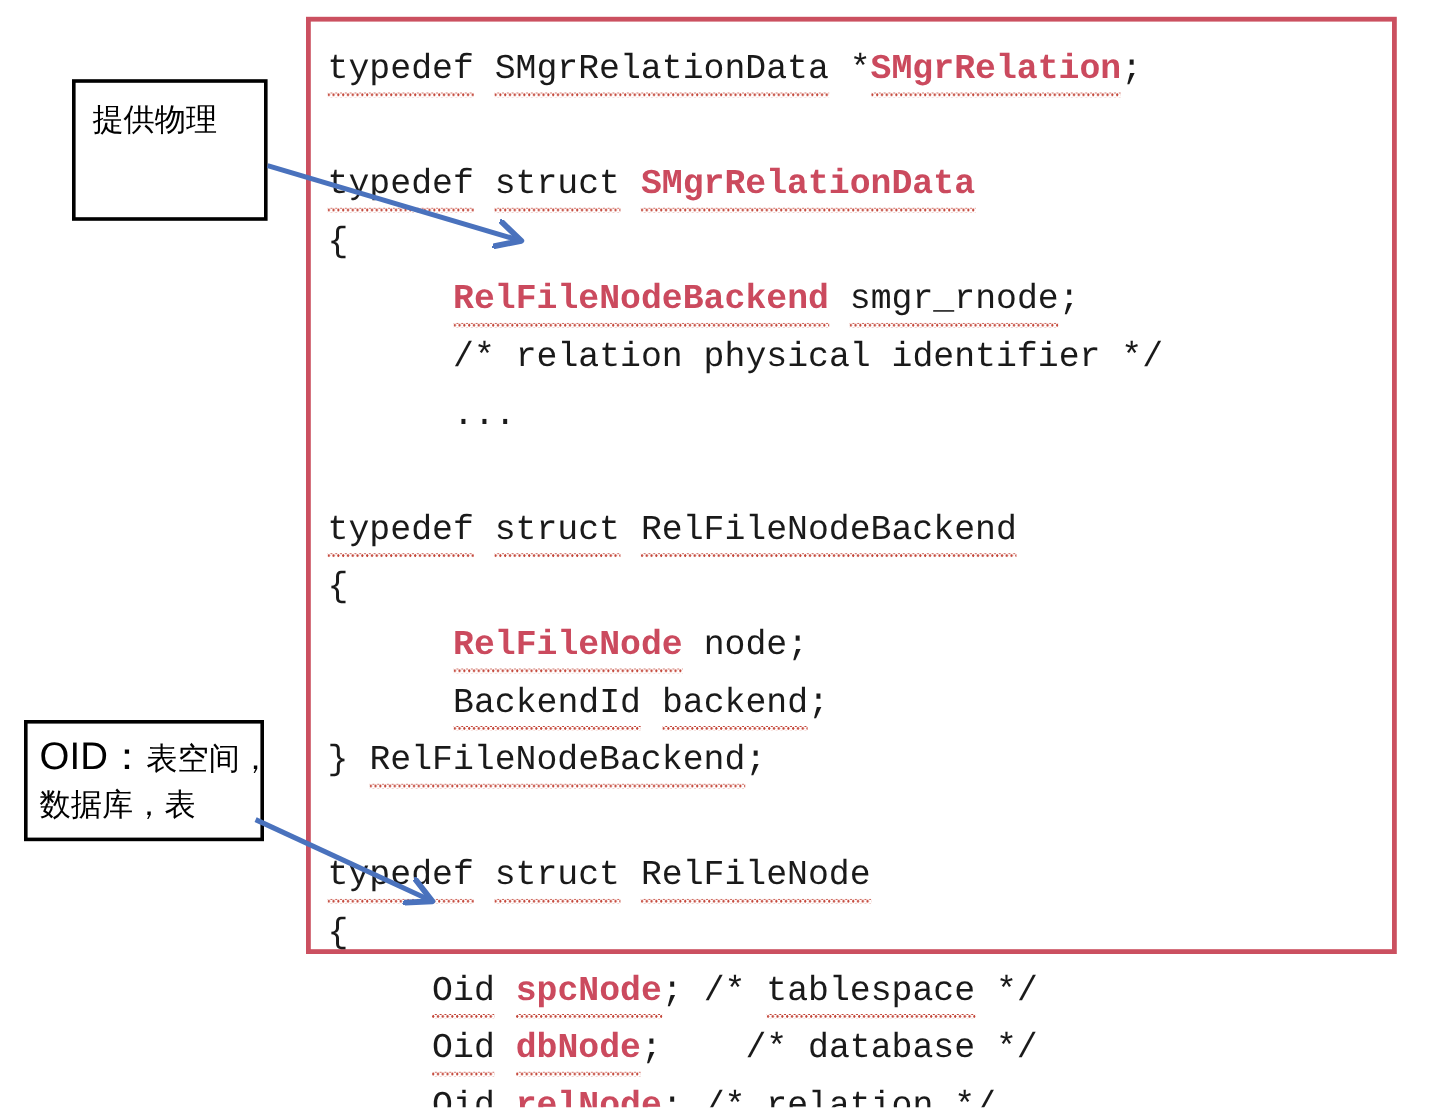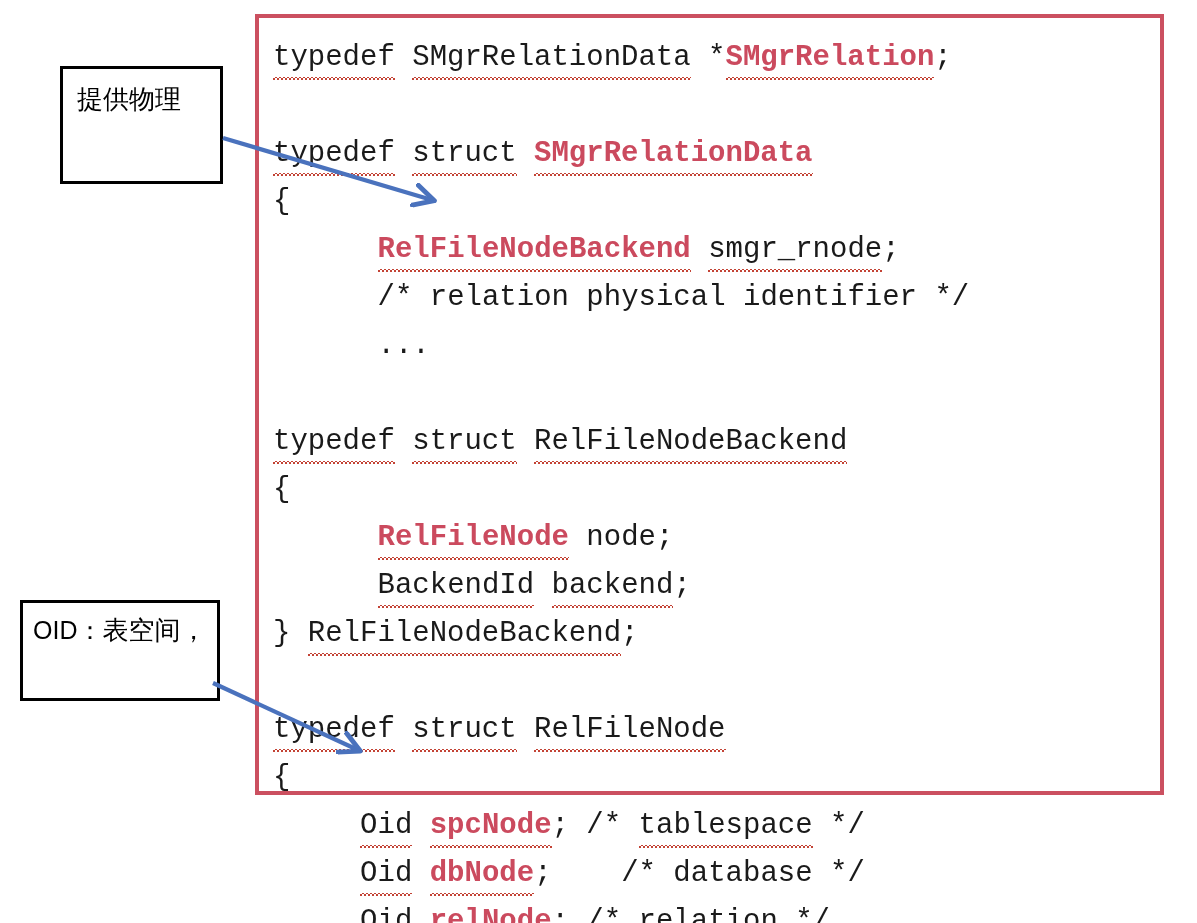--- a/index.html
+++ b/index.html
@@ -113,21 +113,21 @@
   }
   #note-box-bottom {
     left: 20px;
     top: 600px;
     width: 200px;
     height: 101px;
   }
   #note-box-bottom .note-inner { padding: 8px 6px 6px 10px; }
   .oid-label {
     font-family: "Liberation Sans", "DejaVu Sans", sans-serif;
-    font-size: 25px;
+    font-size: 32px;
   }
 
   
   #arrow-layer {
     position: absolute;
     left: 0;
     top: 0;
     width: 1197px;
     height: 923px;
     pointer-events: none;
@@ -144,20 +144,21 @@
 
   <div class="note-box" id="note-box-top" style="border-color: rgb(0, 0, 0);">
     <div class="note-inner">
       <div class="note-line">提供物理</div>
     </div>
   </div>
 
   <div class="note-box" id="note-box-bottom" style="border-color: rgb(0, 0, 0);">
     <div class="note-inner">
       <div class="note-line"><span class="oid-label">OID：</span><span>表空间，</span></div>
+      <div class="note-line">数据库，表</div>
     </div>
   </div>
 
   <svg id="arrow-layer" viewBox="0 0 1197 923" xmlns="http://www.w3.org/2000/svg">
     <defs>
       <marker id="ah" markerWidth="6" markerHeight="6" refX="4.6" refY="3" orient="auto" markerUnits="strokeWidth">
         <path d="M0.4,0.5 L5.2,3 L0.4,5.5" fill="none" stroke="#4a72bd" stroke-width="1.15" stroke-linecap="round" stroke-linejoin="round"></path>
       </marker>
     </defs>
     <line id="arrow-1" x1="223" y1="138" x2="432" y2="200" stroke="#4a72bd" stroke-width="4.2" marker-end="url(#ah)"></line>

